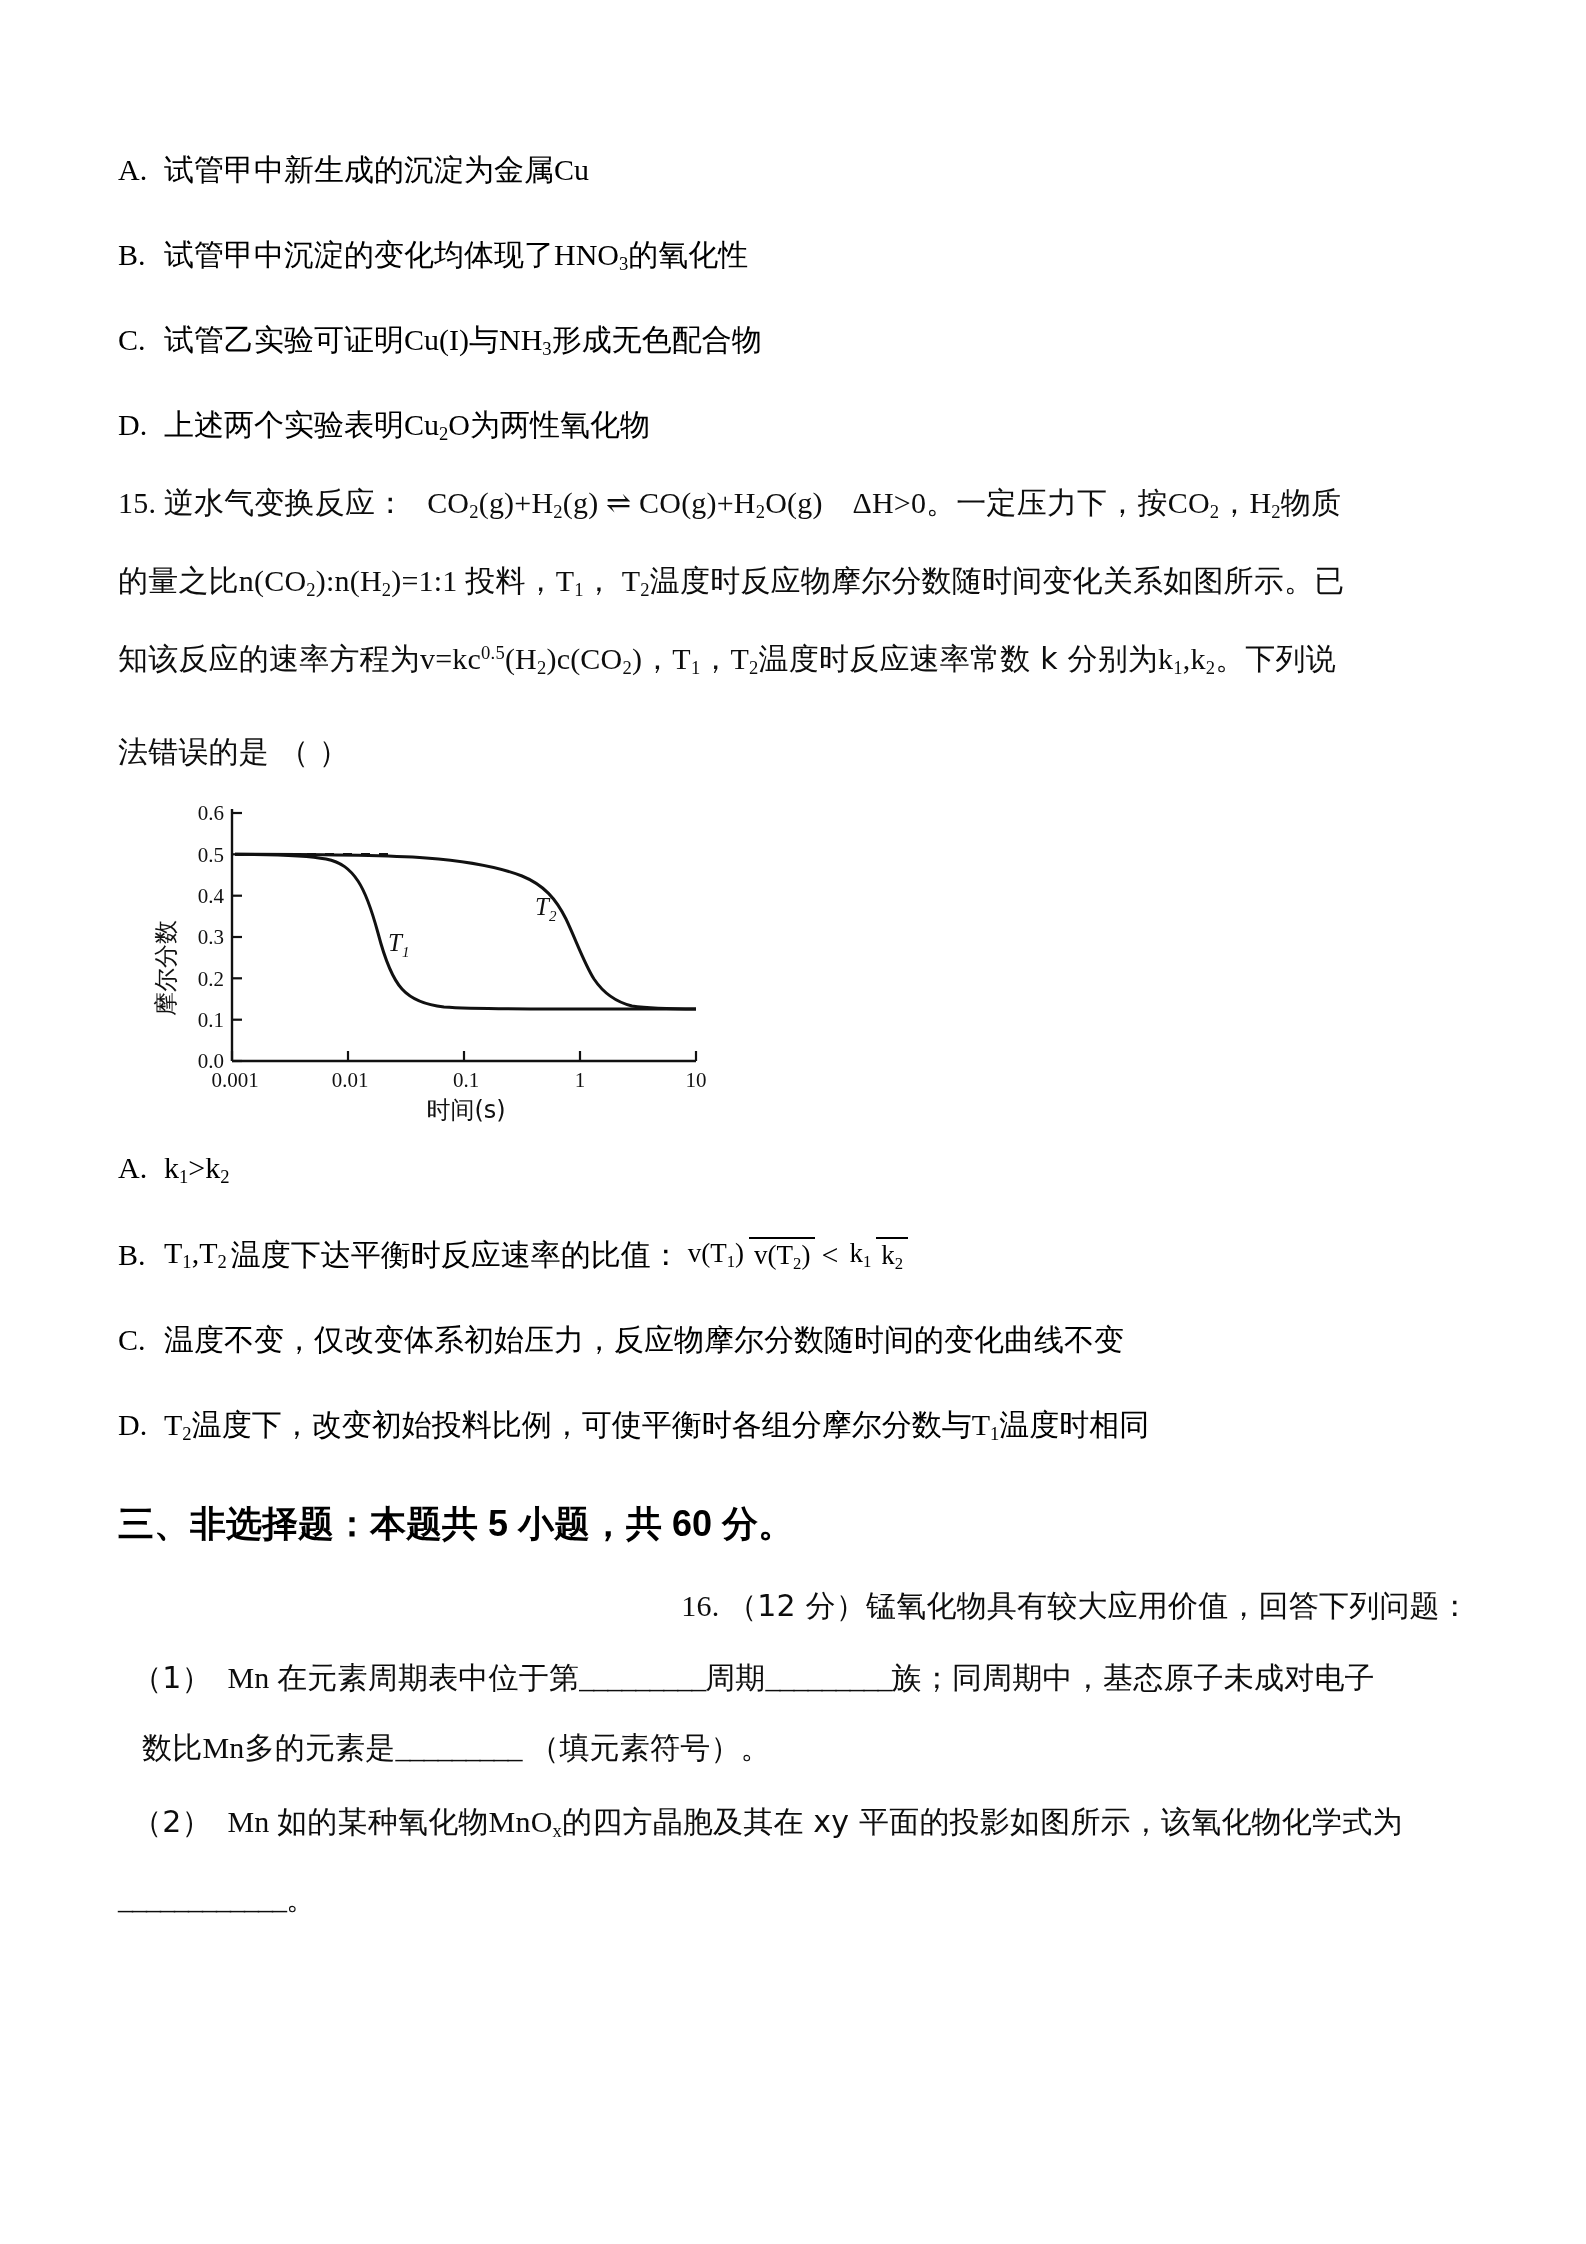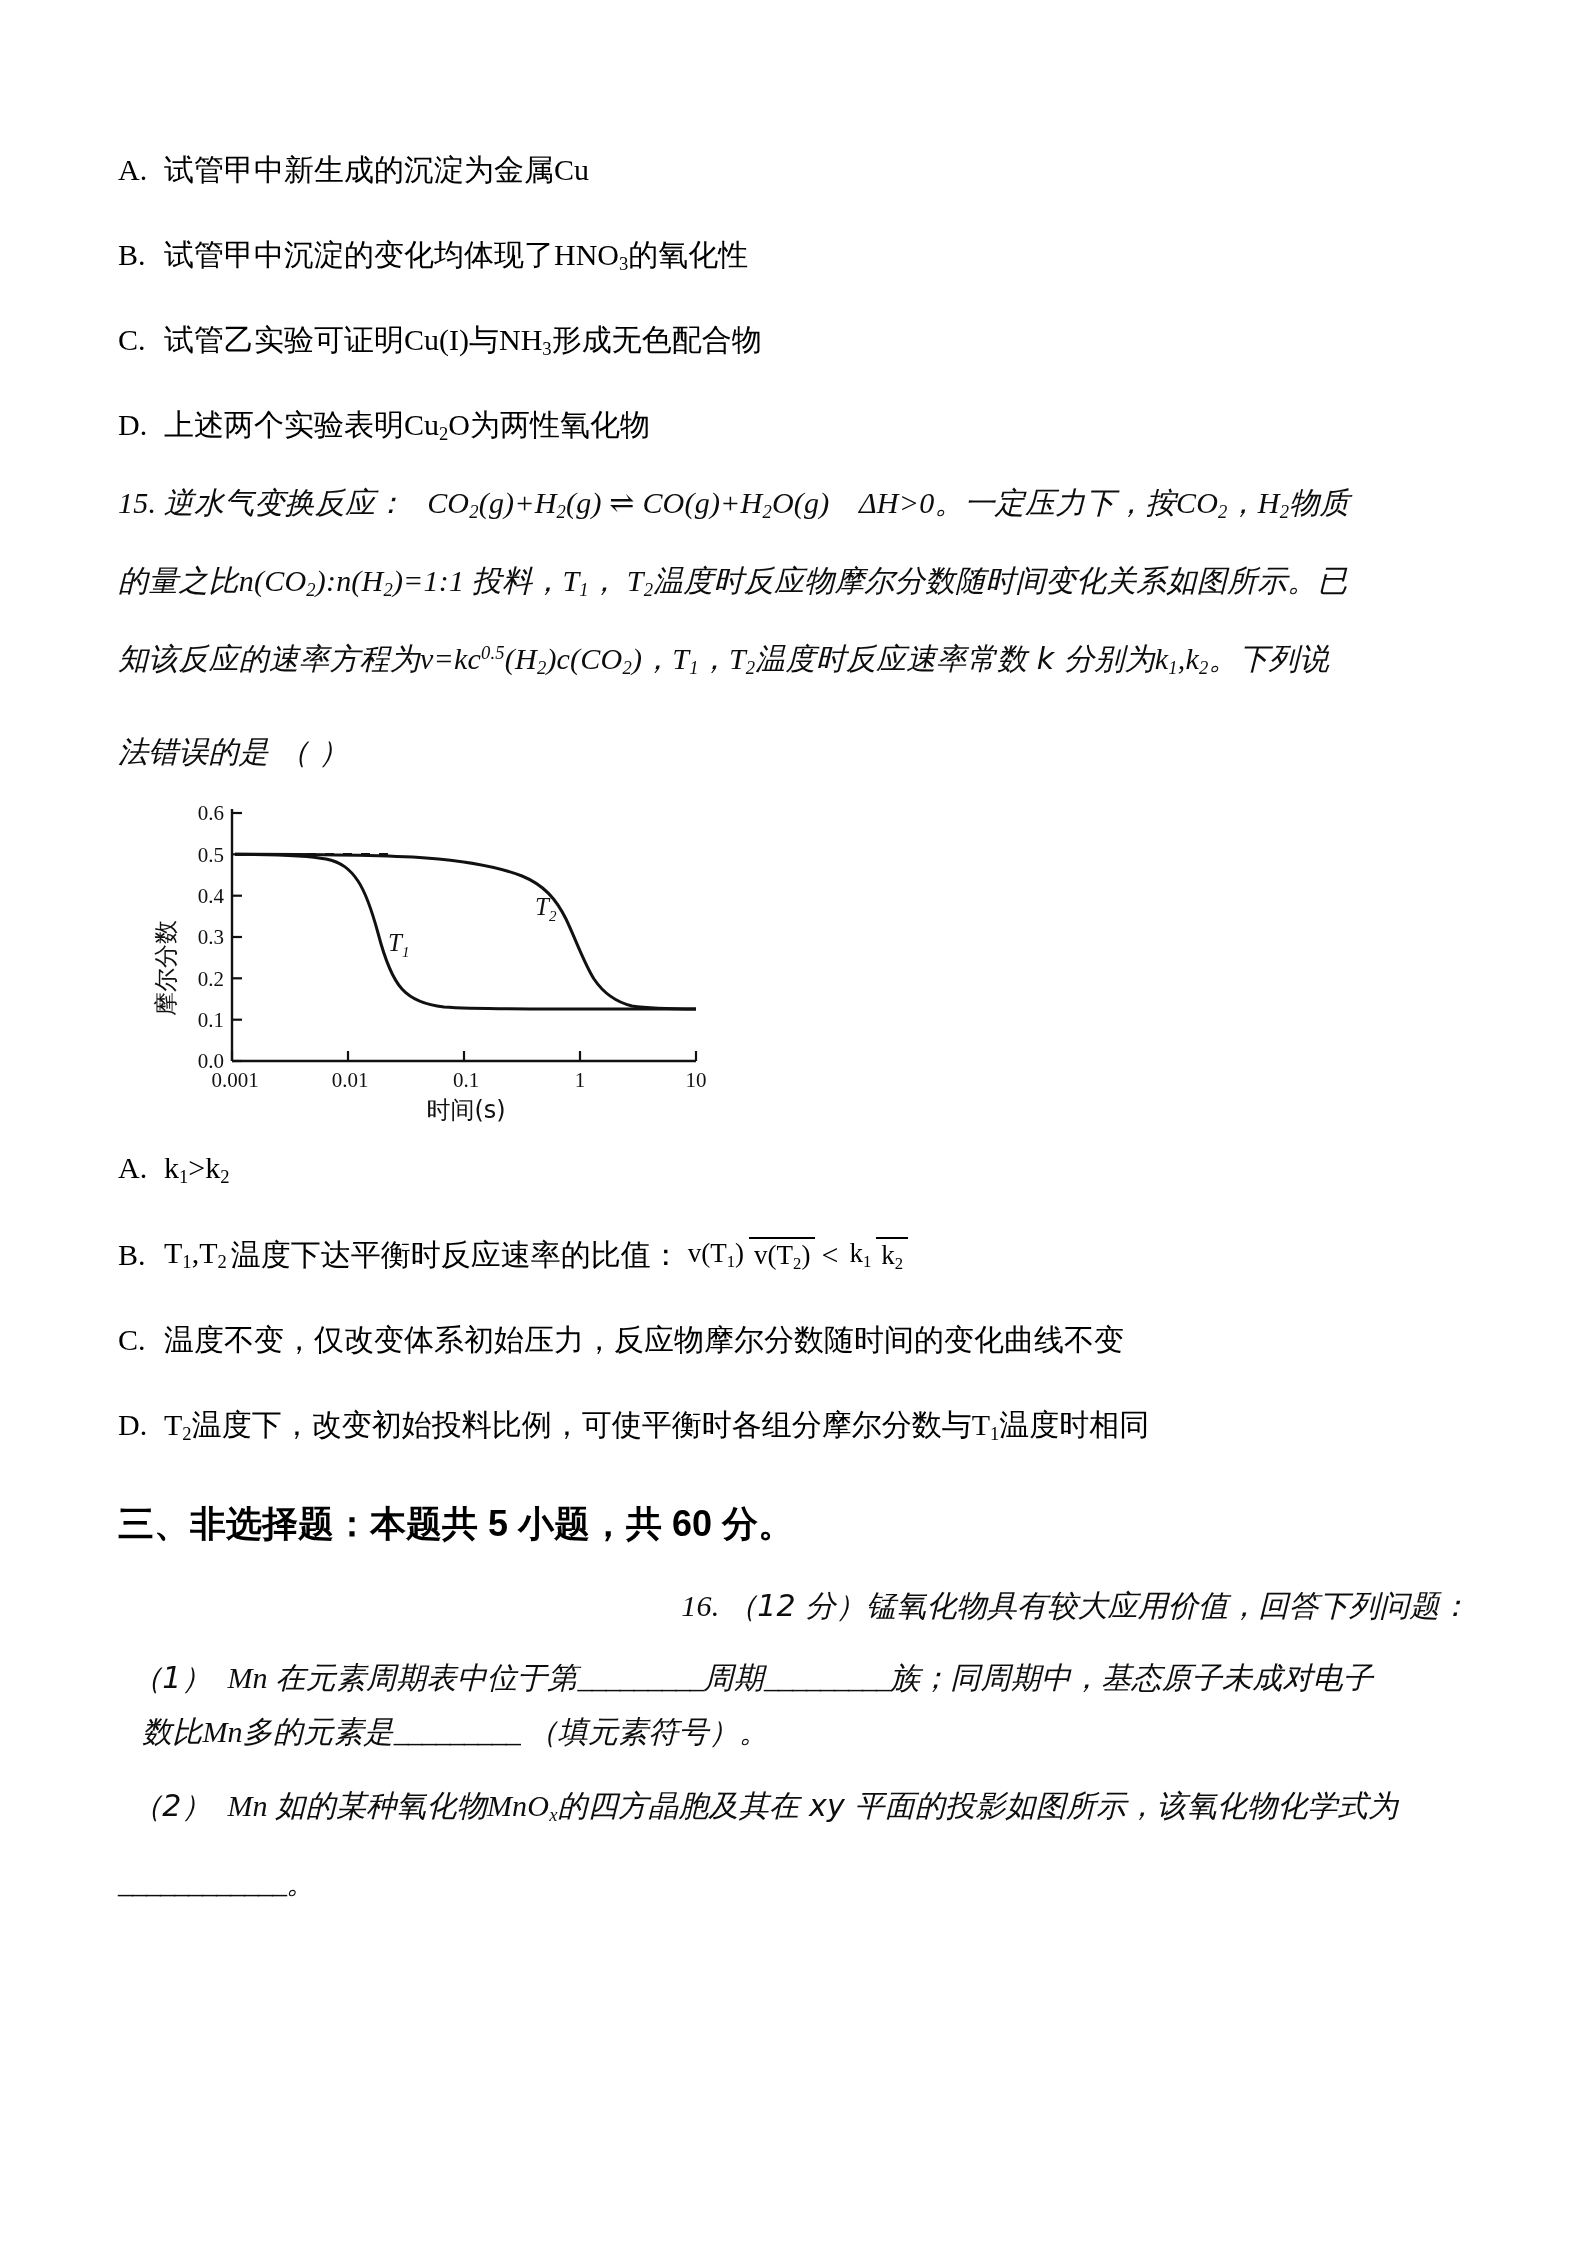--- a/index.html
+++ b/index.html
@@ -26,21 +26,20 @@
     width: 1352px;
   }
 
   
   .line {
     font-size: 30px;
     line-height: 1.0;
     color: #0d0d0d;
     letter-spacing: 0.2px;
     white-space: nowrap;
-    font-style: italic;
   }
   .opt {
     display: flex;
     align-items: baseline;
     font-size: 30px;
   }
   .opt-letter {
     display: inline-block;
     min-width: 46px;
     flex: 0 0 auto;
@@ -229,21 +228,21 @@
       <span class="opt-body">T<sub>2</sub><span class="cn">温度下，改变初始投料比例，可使平衡时各组分摩尔分数与</span>T<sub>1</sub><span class="cn">温度时相同</span></span>
     </div>
 
     <div class="sec-head" style="margin-bottom:42px;">三、非选择题：本题共 5 小题，共 60 分。</div>
 
     <div class="line" style="margin-bottom:42px;text-align:right;">
       <span>16.</span>
       <span class="cn">（12 分）</span><span class="cn">锰氧化物具有较大应用价值，回答下列问题：</span>
     </div>
 
-    <div class="line" style="margin-bottom:24px;padding-left:14px;">
+    <div class="line" style="margin-bottom:40px;padding-left:14px;">
       <span class="cn">（1）</span>
       <span style="margin-left:8px;">Mn</span>
       <span class="cn">在元素周期表中位于第</span><span class="blank">_________</span><span class="cn">周期</span><span class="blank">_________</span><span class="cn">族；同周期中，基态原子未成对电子</span>
     </div>
 
     <div class="line" style="margin-bottom:44px;margin-left:24px;">
       <span class="cn">数比</span><span>Mn</span><span class="cn">多的元素是</span><span class="blank">_________</span>
       <span class="cn">（填元素符号）。</span>
     </div>
 

